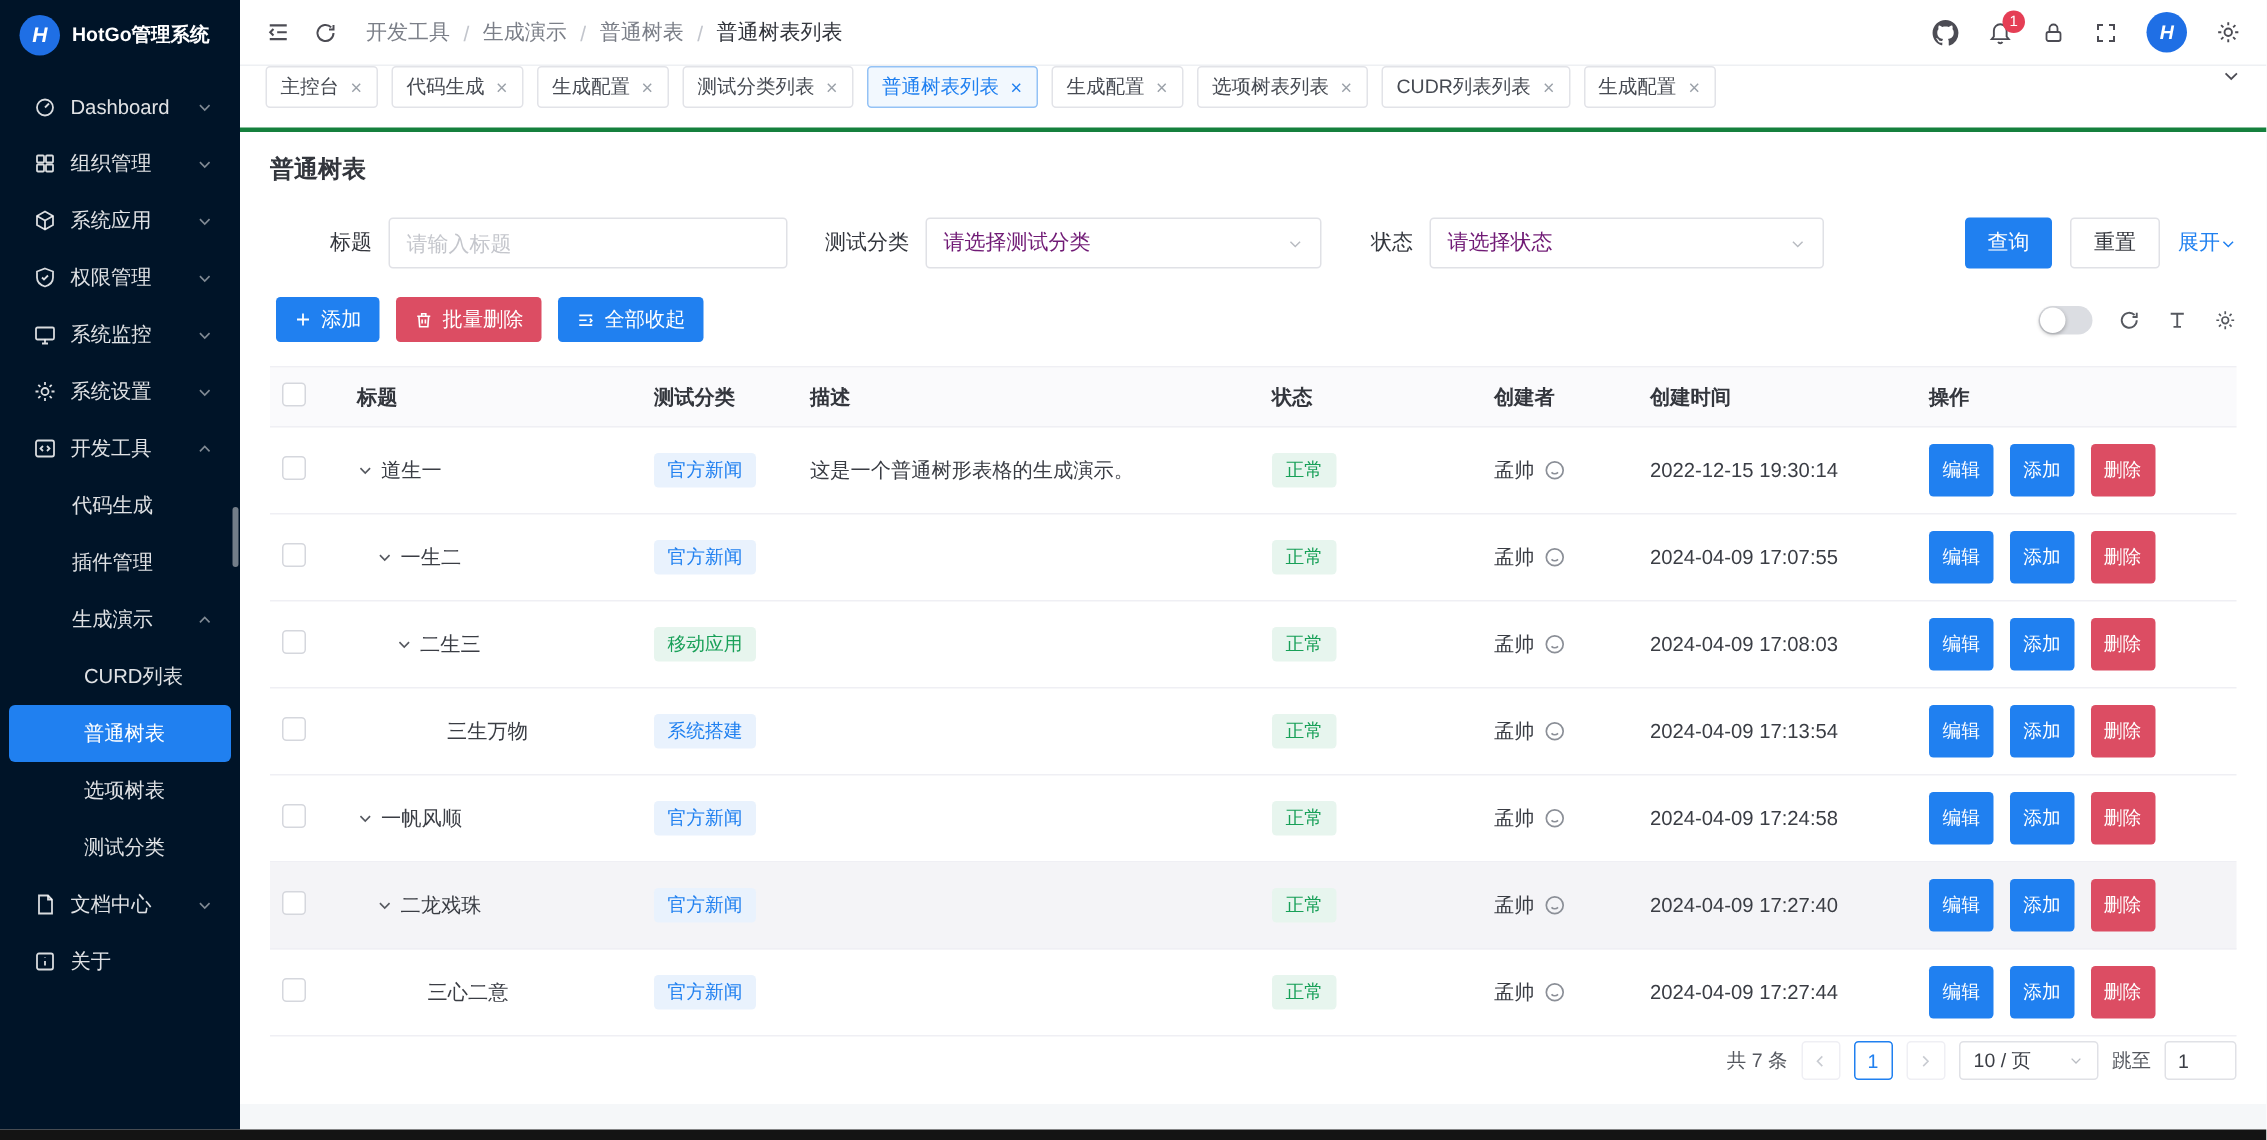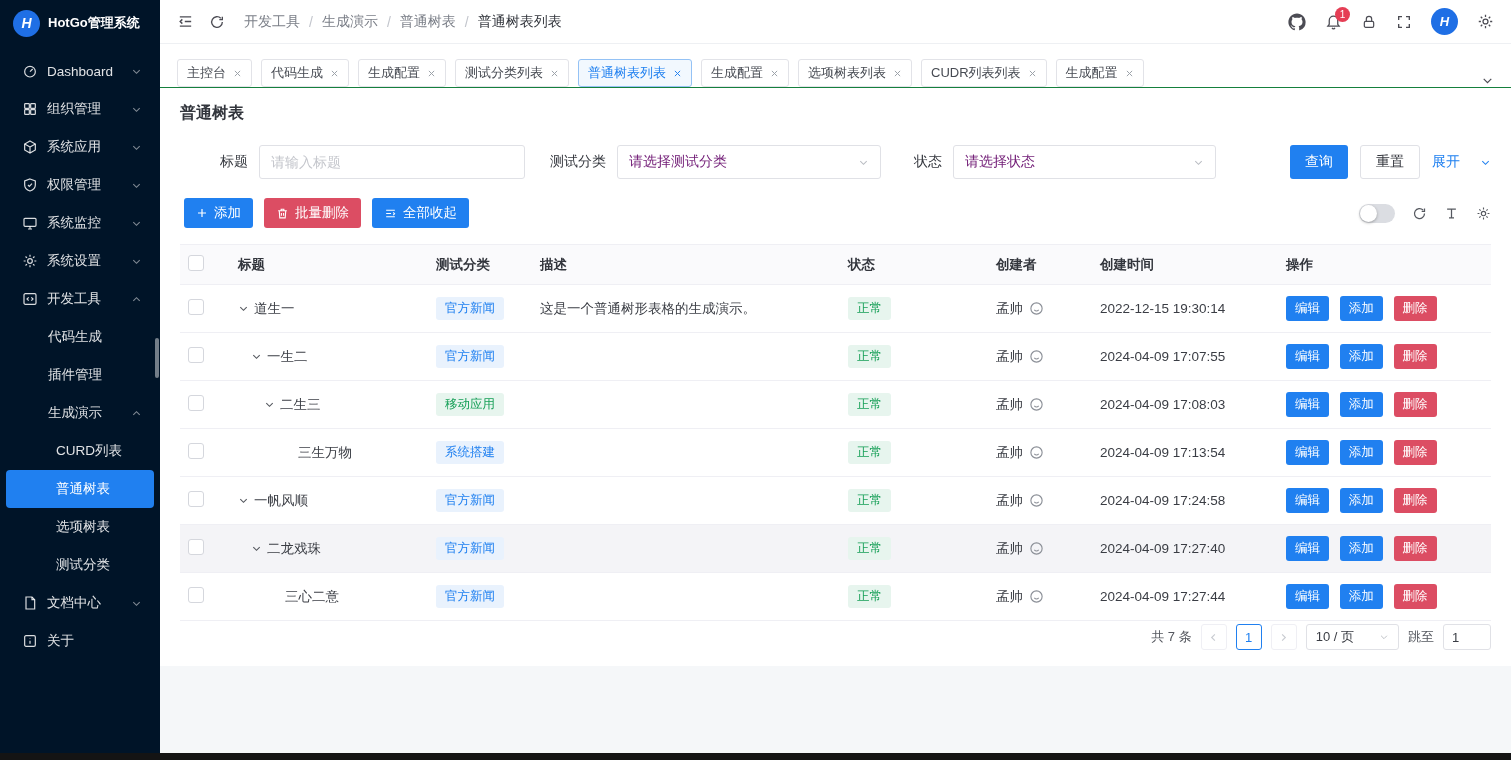--- a/index.html
+++ b/index.html
@@ -28,21 +28,21 @@
   .topbar { height:44px; background:#fff; border-bottom:1px solid #eef0f3; display:flex; align-items:center; padding:0 17px; gap:15px; flex:0 0 44px; }
   .icon-btn { display:flex; align-items:center; justify-content:center; color:#4c4c54; cursor:pointer; background:none; border:none; }
   .breadcrumb { display:flex; align-items:center; gap:9px; font-size:14px; color:#7b7f88; margin-left:4px; }
   .breadcrumb .bc-sep { color:#c2c5cc; }
   .breadcrumb .bc-item:last-of-type { color:#33363d; }
   .topbar-right { margin-left:auto; display:flex; align-items:center; gap:19px; }
   .bell-wrap { position:relative; display:flex; }
   .badge { position:absolute; top:-6px; right:-8px; min-width:15px; height:15px; border-radius:8px; background:#e53e55; color:#fff; font-size:10px; display:flex; align-items:center; justify-content:center; padding:0 3px; }
   .avatar { width:27px; height:27px; border-radius:50%; background:#1f6fe5; color:#fff; display:flex; align-items:center; justify-content:center; font-size:13px; font-weight:bold; font-style:italic; cursor:pointer; }
 
-  .tabsbar { height:44px; background:#fff; border-bottom:1px solid #15803d; display:flex; align-items:flex-end; padding:0 17px; gap:9px; flex:0 0 44px; }
+  .tabsbar { height:44px; background:#fff; border-bottom:3px solid #15803d; display:flex; align-items:flex-start; padding:0 17px; gap:9px; flex:0 0 44px; }
   .tab { height:28px; display:inline-flex; align-items:center; gap:7px; padding:0 9px; border:1px solid #e2e3e8; border-radius:3px; background:#fff; font-size:13px; color:#464a52; cursor:pointer; white-space:nowrap; }
   .tab .tab-close { display:flex; color:#9aa0a8; }
   .tab.active { color:#2080f0; border-color:#94c2f5; background:#f2f8fe; }
   .tab.active .tab-close { color:#2080f0; }
   .tabs-chev { margin-left:auto; }
 
   .content { flex:1; background:#f5f7f9; min-height:0; }
   .card { background:#fff; padding:15px 20px 16px; }
   .page-title { font-size:16px; font-weight:bold; color:#33363d; }
 
@@ -57,21 +57,21 @@
   .f-select .ph { color:#701a75; }
   .f-select .sel-chev { color:#b9bcc2; display:flex; }
   .g1 { margin-left:40px; margin-right:25px; }
   .g2 { margin-right:33px; }
   .sel-cat { width:264px; }
   .sel-status { width:263px; }
   .f-actions { margin-left:auto; display:flex; align-items:center; gap:12px; }
   .btn { height:34px; border:none; border-radius:3px; font-size:14px; padding:0 15px; cursor:pointer; font-family:"Liberation Sans",sans-serif; }
   .btn-primary { background:#2080f0; color:#fff; }
   .btn-plain { background:#fff; border:1px solid #e0e1e6; color:#33363d; }
-  .link-expand { color:#2080f0; font-size:14px; background:none; border:none; display:inline-flex; align-items:center; gap:20px; cursor:pointer; }
+  .link-expand { color:#2080f0; font-size:14px; background:none; border:none; display:inline-flex; align-items:center; gap:0; cursor:pointer; }
 
   
   .toolbar { margin-top:19px; display:flex; align-items:center; padding-left:4px; }
   .btn-sm { height:30px; border:none; border-radius:3px; font-size:13.5px; padding:0 12px; color:#fff; display:inline-flex; align-items:center; gap:6px; cursor:pointer; margin-right:11px; font-family:"Liberation Sans",sans-serif; }
   .bg-blue { background:#2080f0; }
   .bg-red { background:#dc4d63; }
   .tb-right { margin-left:auto; display:flex; align-items:center; gap:17px; }
   .switch { width:36px; height:19px; border-radius:10px; background:#dbdde2; position:relative; cursor:pointer; }
   .switch .knob { position:absolute; left:1px; top:1px; width:17px; height:17px; border-radius:50%; background:#fff; box-shadow:0 1px 3px rgba(0,0,0,.3); }
   .tb-icon { color:#55585f; }
@@ -84,21 +84,21 @@
   .checkbox { width:16px; height:16px; border:1px solid #d5d7dd; border-radius:3px; background:#fff; display:inline-block; cursor:pointer; }
   .tree-cell { display:flex; align-items:center; gap:5px; }
   .tree-chev { display:flex; color:#55585f; cursor:pointer; flex:0 0 auto; }
   .tree-spacer { width:16px; flex:0 0 16px; }
   .ind-0 { padding-left:0; } .ind-1 { padding-left:13px; } .ind-2 { padding-left:26px; } .ind-3 { padding-left:39px; }
   .tag { display:inline-block; padding:3px 9px; border-radius:3px; font-size:12.5px; line-height:1.3; }
   .tag-blue { background:#e9f2fd; color:#2080f0; }
   .tag-green { background:#e7f5ee; color:#18a058; }
   .creator-cell { display:flex; align-items:center; gap:6px; }
   .smiley { display:flex; color:#8b8f97; }
-  .abtn { height:25px; border:none; border-radius:3px; font-size:12.5px; padding:0 9px; color:#fff; margin-right:7px; cursor:pointer; font-family:"Liberation Sans",sans-serif; }
+  .abtn { height:35px; border:none; border-radius:3px; font-size:12.5px; padding:0 9px; color:#fff; margin-right:7px; cursor:pointer; font-family:"Liberation Sans",sans-serif; }
 
   
   .pagination { margin-top:3px; display:flex; align-items:center; justify-content:flex-end; gap:9px; font-size:13px; color:#55585f; }
   .pg-arrow { width:26px; height:26px; display:flex; align-items:center; justify-content:center; color:#c8cbd1; border:1px solid #efeff4; border-radius:3px; background:#fff; cursor:pointer; }
   .pg-num { width:26px; height:26px; display:flex; align-items:center; justify-content:center; border:1px solid #2080f0; color:#2080f0; border-radius:3px; background:#fff; cursor:pointer; }
   .pg-size { height:26px; border:1px solid #e0e1e6; border-radius:3px; background:#fff; display:flex; align-items:center; gap:25px; padding:0 9px; cursor:pointer; color:#3a3d44; }
   .pg-size .sel-chev { color:#b9bcc2; display:flex; }
   .pg-jump-input { width:48px; height:26px; border:1px solid #e0e1e6; border-radius:3px; font-size:13px; padding:0 8px; font-family:"Liberation Sans",sans-serif; color:#3a3d44; }
   svg { display:block; }
 </style>

